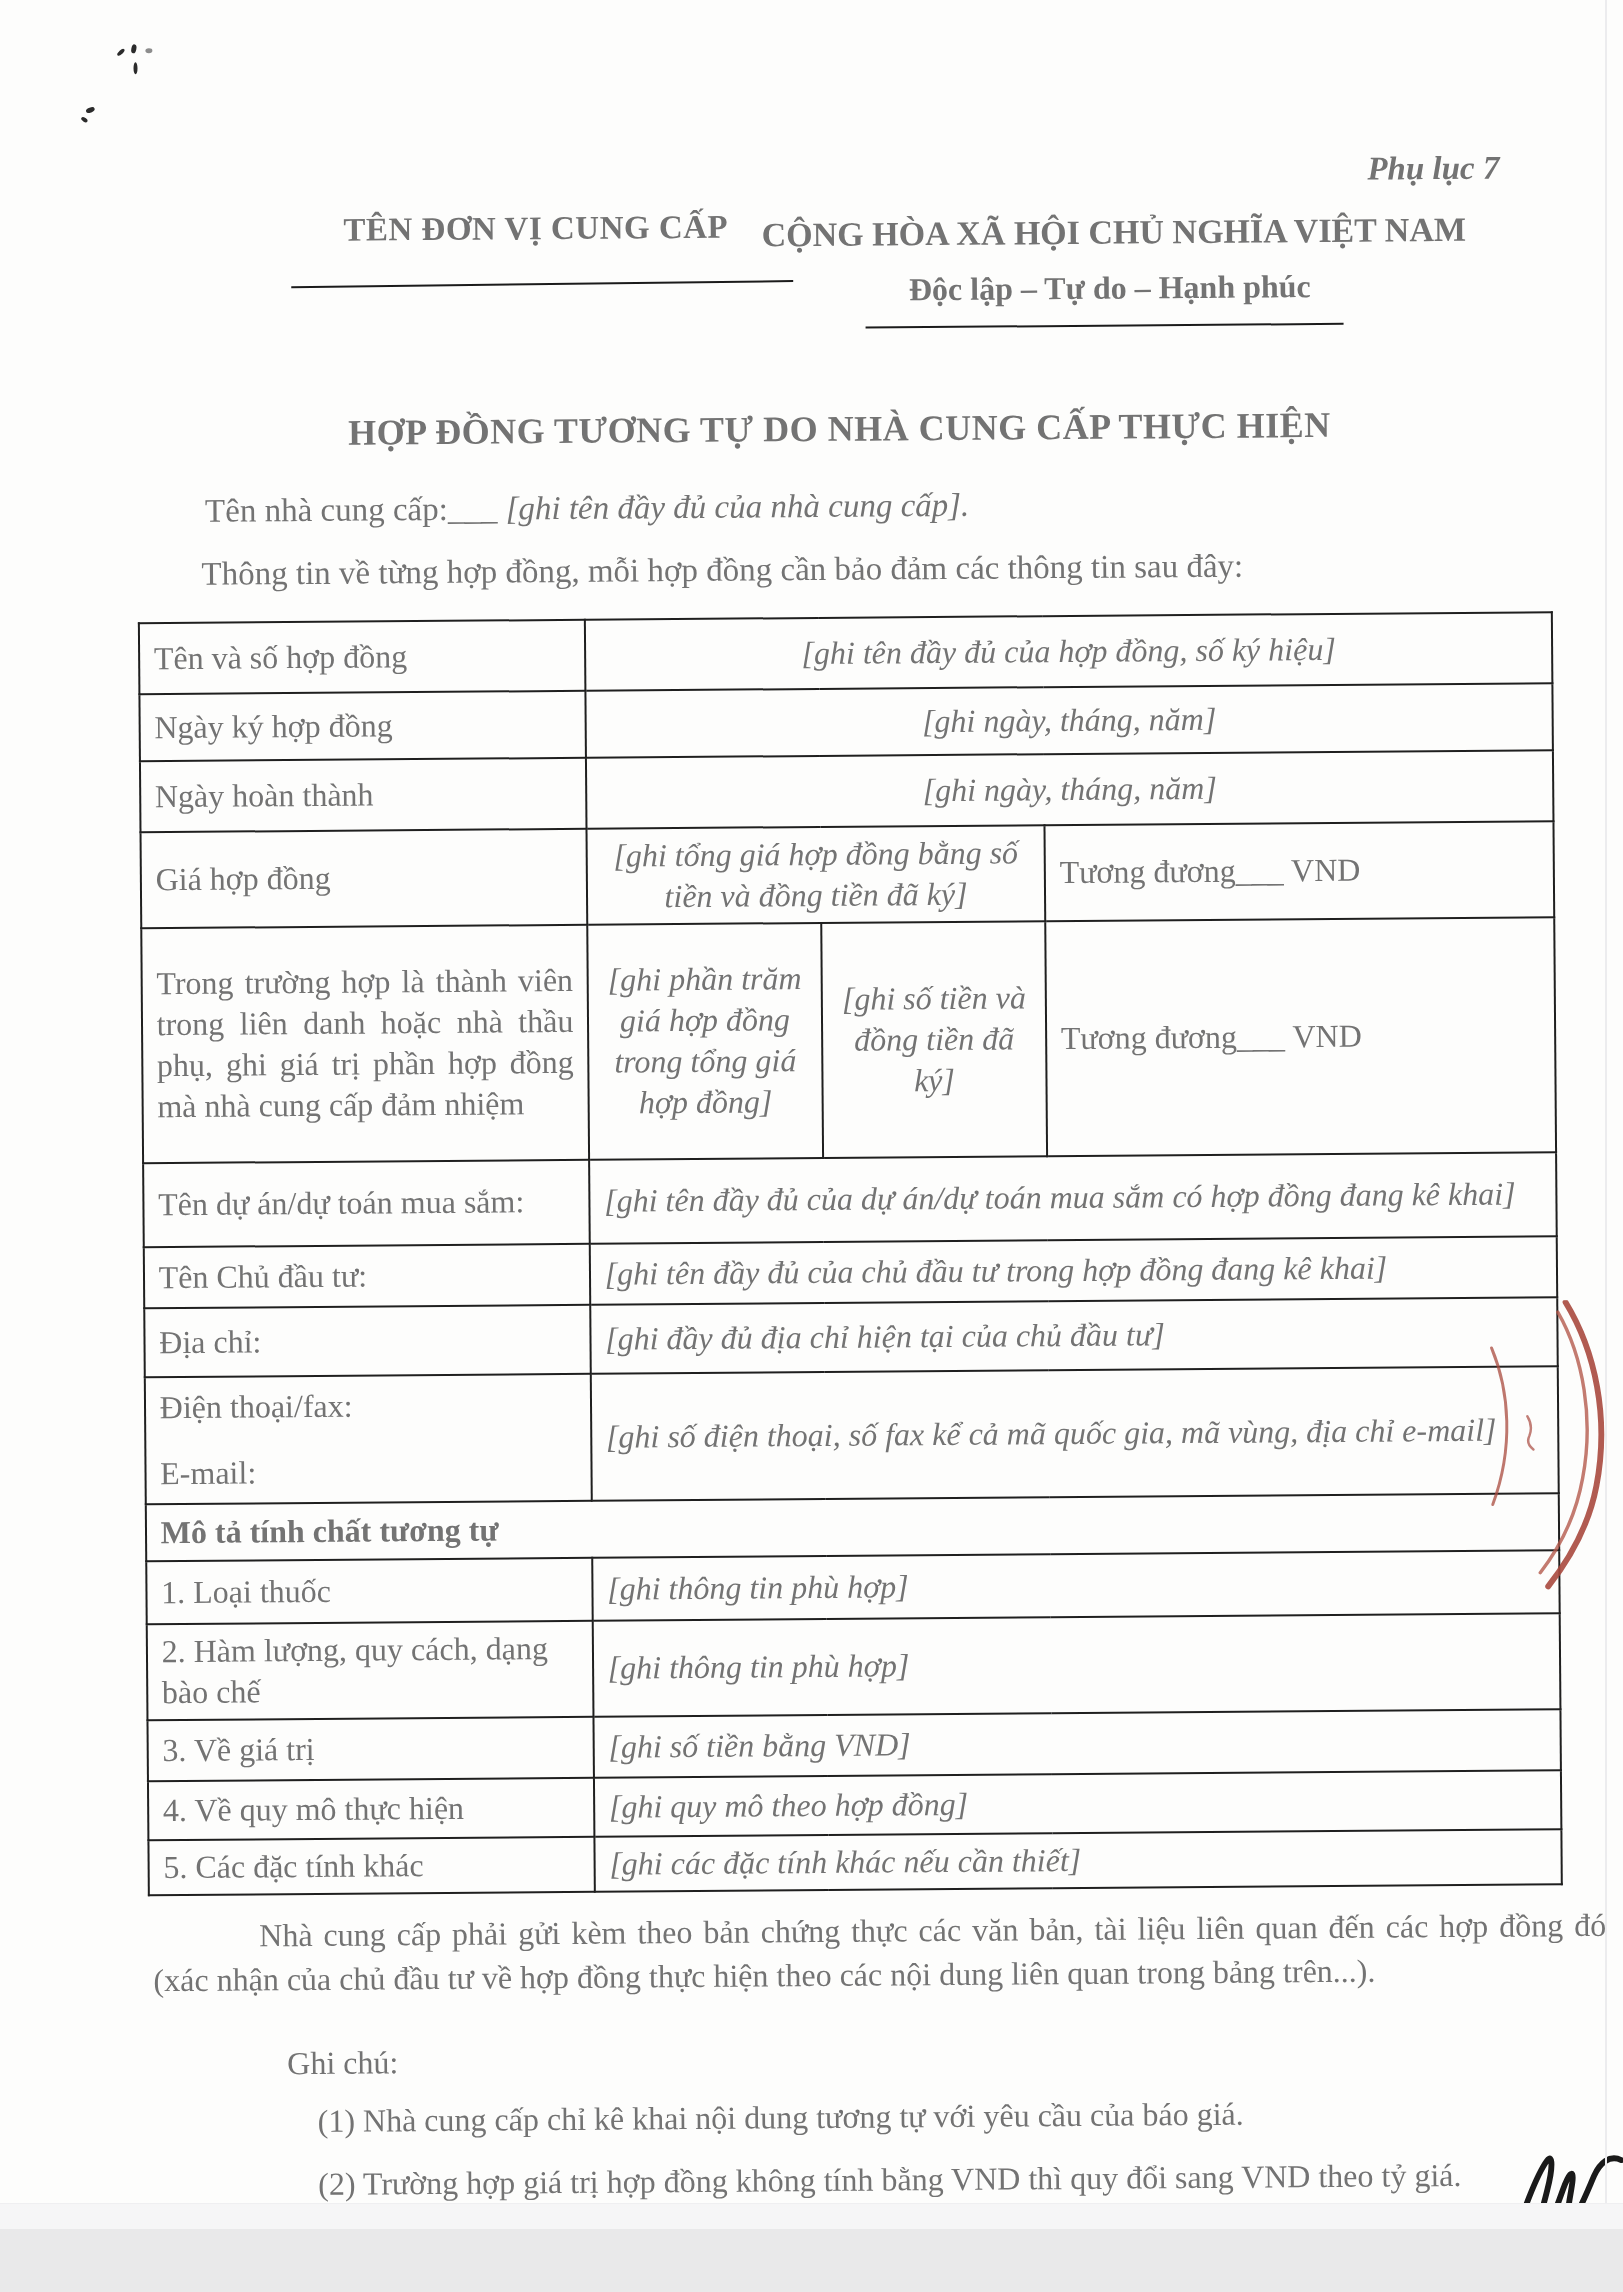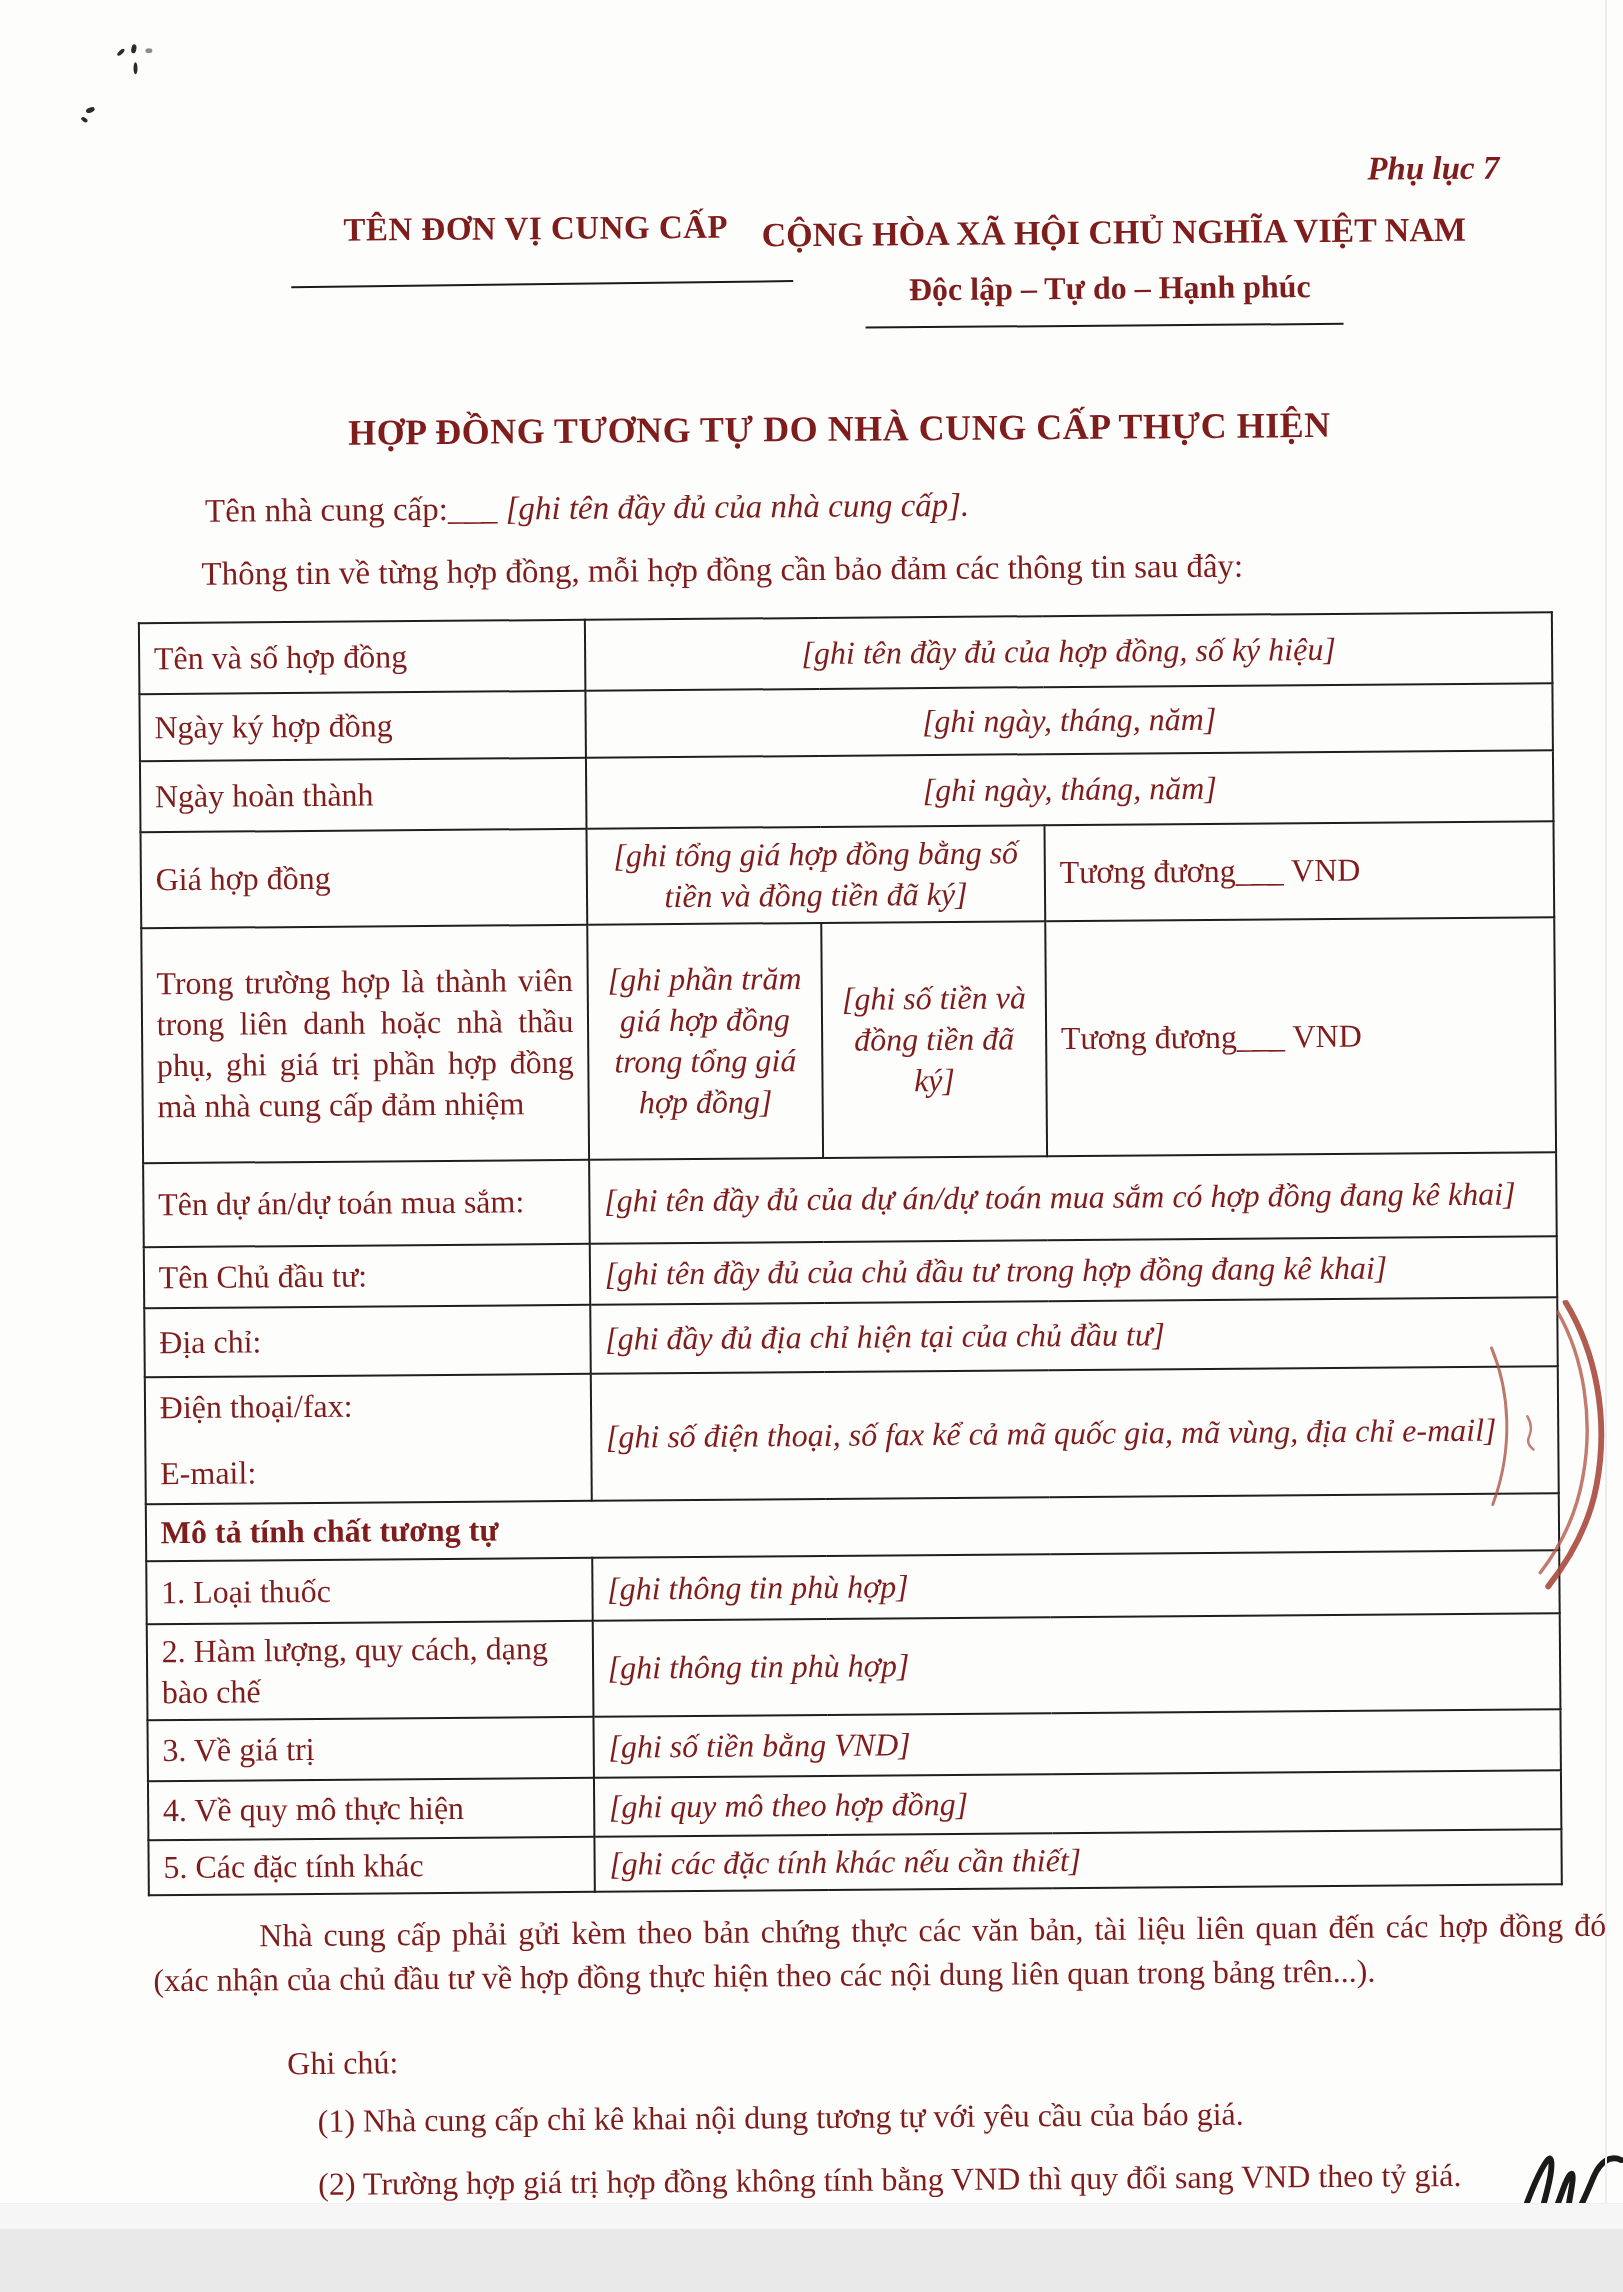--- a/index.html
+++ b/index.html
@@ -3,21 +3,21 @@
 <meta charset="utf-8">
 <style>
   html,body{margin:0;padding:0;background:#e9e9ea;}
   .page{
     position:relative;
     width:1623px;height:2229px;
     margin:0 auto;
     background:#fdfdfc;
     overflow:hidden;
     font-family:"Liberation Serif","DejaVu Serif",serif;
-    color:#7f1d1d;
+    color:#737373;
   }
   .tilt{position:absolute;inset:0;transform:rotate(-0.45deg);transform-origin:50% 40%;}
   .abs{position:absolute;}
   .i{font-style:italic;}
 
   .appendix{right:118px;top:155px;font-size:33px;font-weight:bold;font-style:italic;}
   .org-header{left:237px;top:208px;width:608px;text-align:center;font-size:33px;font-weight:bold;letter-spacing:0.5px;}
   .org-underline{left:296px;top:281px;width:502px;border-top:2.9px solid #1b1b1b;transform:rotate(-.25deg);}
   .nat-header{left:727px;top:216px;width:784px;text-align:center;font-size:34px;font-weight:bold;}
   .nat-motto{left:835px;top:272px;width:559px;text-align:center;font-size:32px;font-weight:bold;}

